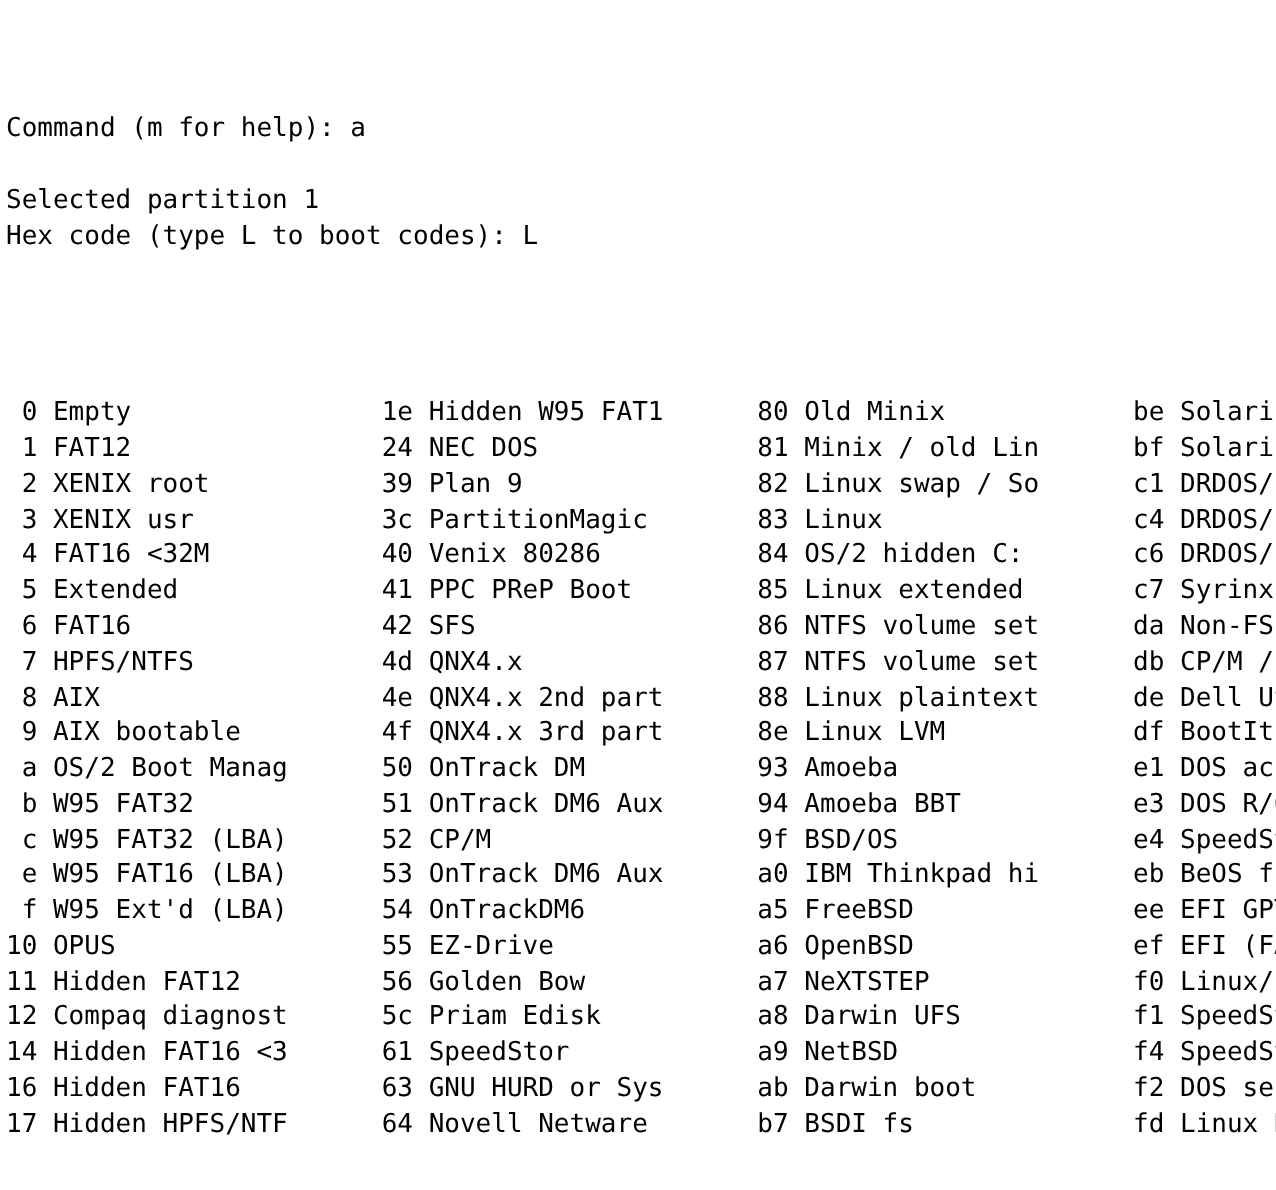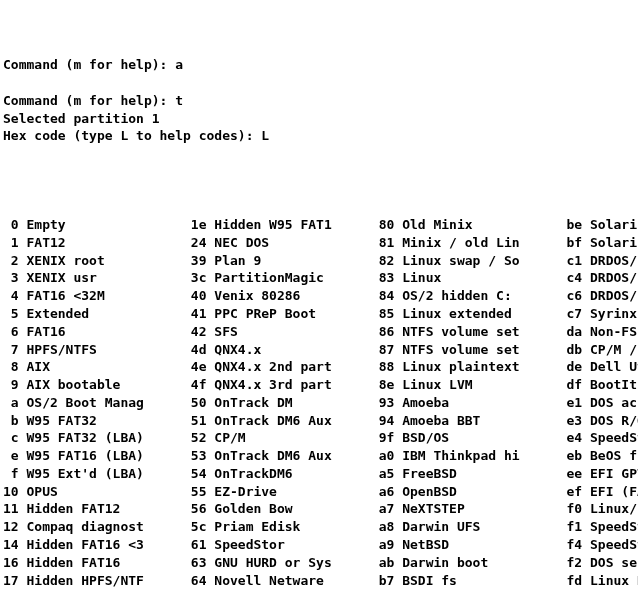--- a/index.html
+++ b/index.html
@@ -19,39 +19,38 @@
     height: 595px;
     background: #ffffff;
     color: #000000;
     font-family: "DejaVu Sans Mono", "Liberation Mono", monospace;
     font-size: 13px;
     line-height: 17.77px;
     padding: 3px 0 0 3px;
     box-sizing: border-box;
     white-space: pre;
     letter-spacing: 0px;
-    font-weight: bold;
   }
   .line {
     height: 17.77px;
     white-space: pre;
     font-family: "DejaVu Sans Mono", "Liberation Mono", monospace;
   }
   .blank { height: 17.77px; }
   .tbl {
     white-space: pre;
     font-family: "DejaVu Sans Mono", "Liberation Mono", monospace;
   }
 </style>
 </head>
 <body>
 
 <div id="terminal">
 
-  <div id="pre-output"><div class="line">Command (m for help): a</div><div class="blank"></div><div class="line">Command (m for help): t</div><div class="line">Selected partition 1</div><div class="line">Hex code (type L to help codes): L</div><div class="blank"></div></div>
+  <div id="pre-output"><div class="line">Command (m for help): a</div><div class="blank"></div><div class="line">Selected partition 1</div><div class="line">Hex code (type L to boot codes): L</div><div class="blank"></div></div>
 
   <div class="tbl" id="type-table"><div class="line"> 0 Empty                1e Hidden W95 FAT1      80 Old Minix            be Solaris boot</div><div class="line"> 1 FAT12                24 NEC DOS              81 Minix / old Lin      bf Solaris</div><div class="line"> 2 XENIX root           39 Plan 9               82 Linux swap / So      c1 DRDOS/sec (FAT-</div><div class="line"> 3 XENIX usr            3c PartitionMagic       83 Linux                c4 DRDOS/sec (FAT-</div><div class="line"> 4 FAT16 &lt;32M           40 Venix 80286          84 OS/2 hidden C:       c6 DRDOS/sec (FAT-</div><div class="line"> 5 Extended             41 PPC PReP Boot        85 Linux extended       c7 Syrinx</div><div class="line"> 6 FAT16                42 SFS                  86 NTFS volume set      da Non-FS data</div><div class="line"> 7 HPFS/NTFS            4d QNX4.x               87 NTFS volume set      db CP/M / CTOS / .</div><div class="line"> 8 AIX                  4e QNX4.x 2nd part      88 Linux plaintext      de Dell Utility</div><div class="line"> 9 AIX bootable         4f QNX4.x 3rd part      8e Linux LVM            df BootIt</div><div class="line"> a OS/2 Boot Manag      50 OnTrack DM           93 Amoeba               e1 DOS access</div><div class="line"> b W95 FAT32            51 OnTrack DM6 Aux      94 Amoeba BBT           e3 DOS R/O</div><div class="line"> c W95 FAT32 (LBA)      52 CP/M                 9f BSD/OS               e4 SpeedStor</div><div class="line"> e W95 FAT16 (LBA)      53 OnTrack DM6 Aux      a0 IBM Thinkpad hi      eb BeOS fs</div><div class="line"> f W95 Ext'd (LBA)      54 OnTrackDM6           a5 FreeBSD              ee EFI GPT</div><div class="line">10 OPUS                 55 EZ-Drive             a6 OpenBSD              ef EFI (FAT-12/16/</div><div class="line">11 Hidden FAT12         56 Golden Bow           a7 NeXTSTEP             f0 Linux/PA-RISC b</div><div class="line">12 Compaq diagnost      5c Priam Edisk          a8 Darwin UFS           f1 SpeedStor</div><div class="line">14 Hidden FAT16 &lt;3      61 SpeedStor            a9 NetBSD               f4 SpeedStor</div><div class="line">16 Hidden FAT16         63 GNU HURD or Sys      ab Darwin boot          f2 DOS secondary</div><div class="line">17 Hidden HPFS/NTF      64 Novell Netware       b7 BSDI fs              fd Linux RAID auto</div></div>
 
   
 
   
 
 </div>
 
 </body></html>

